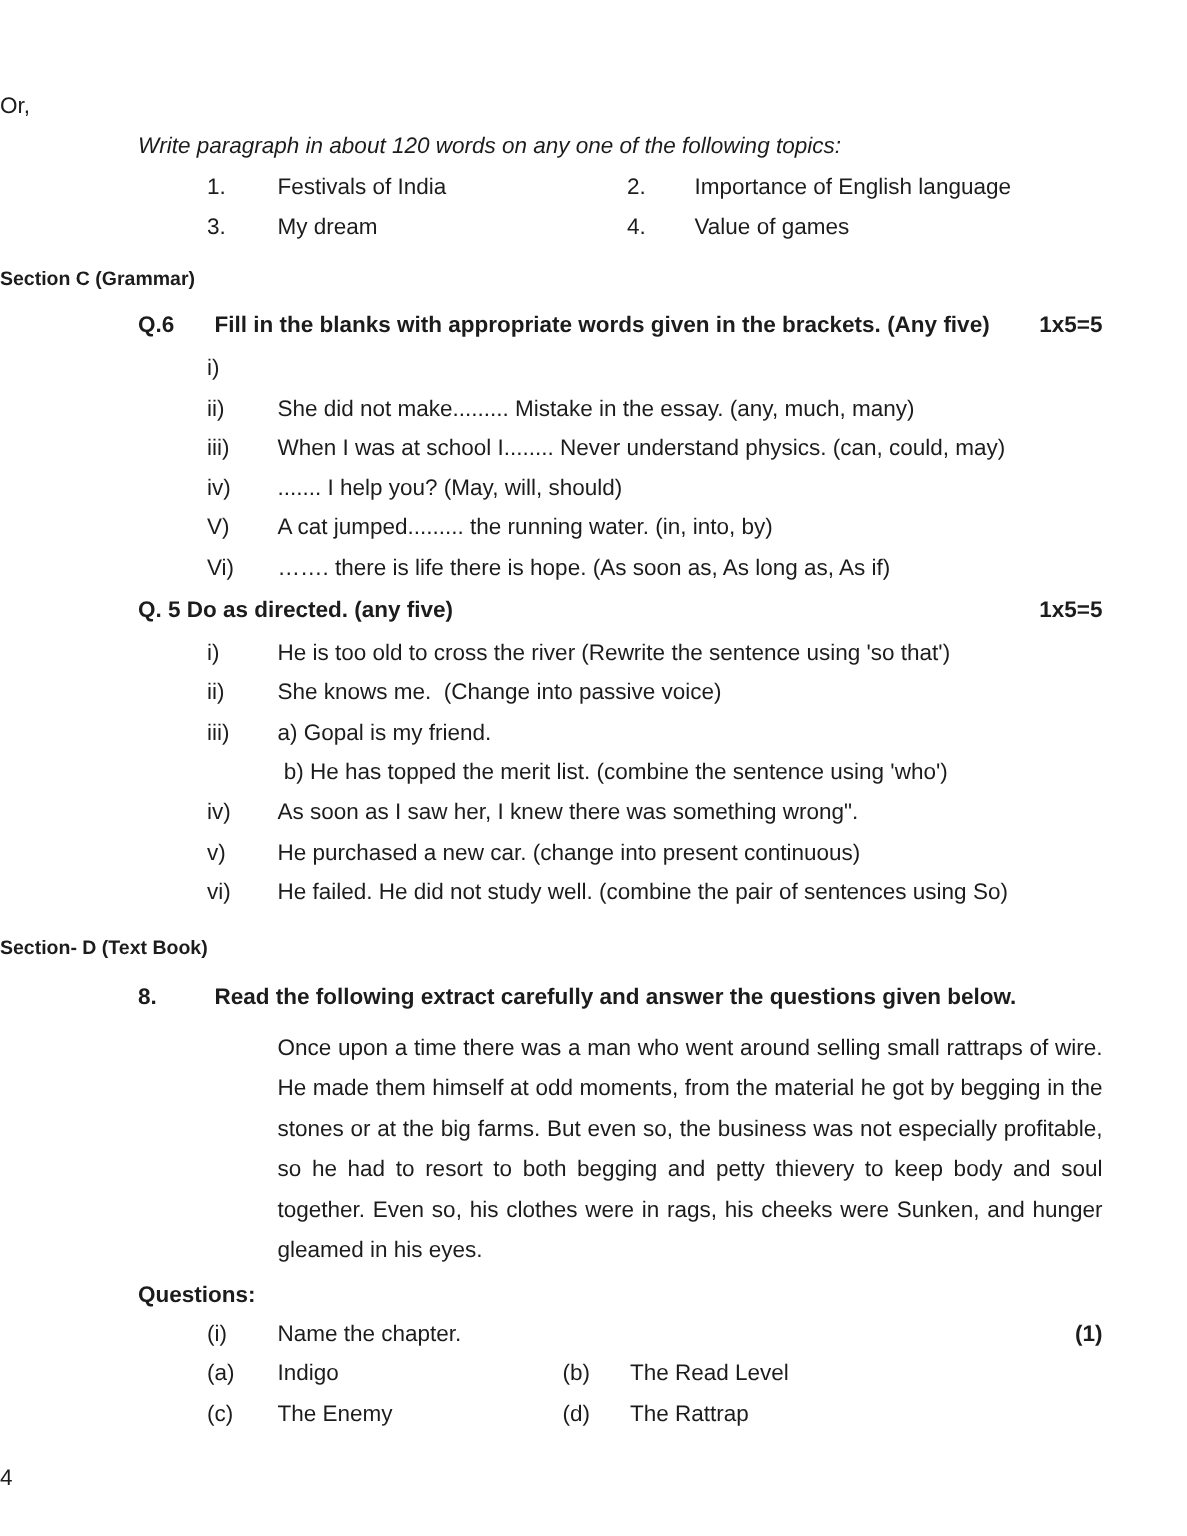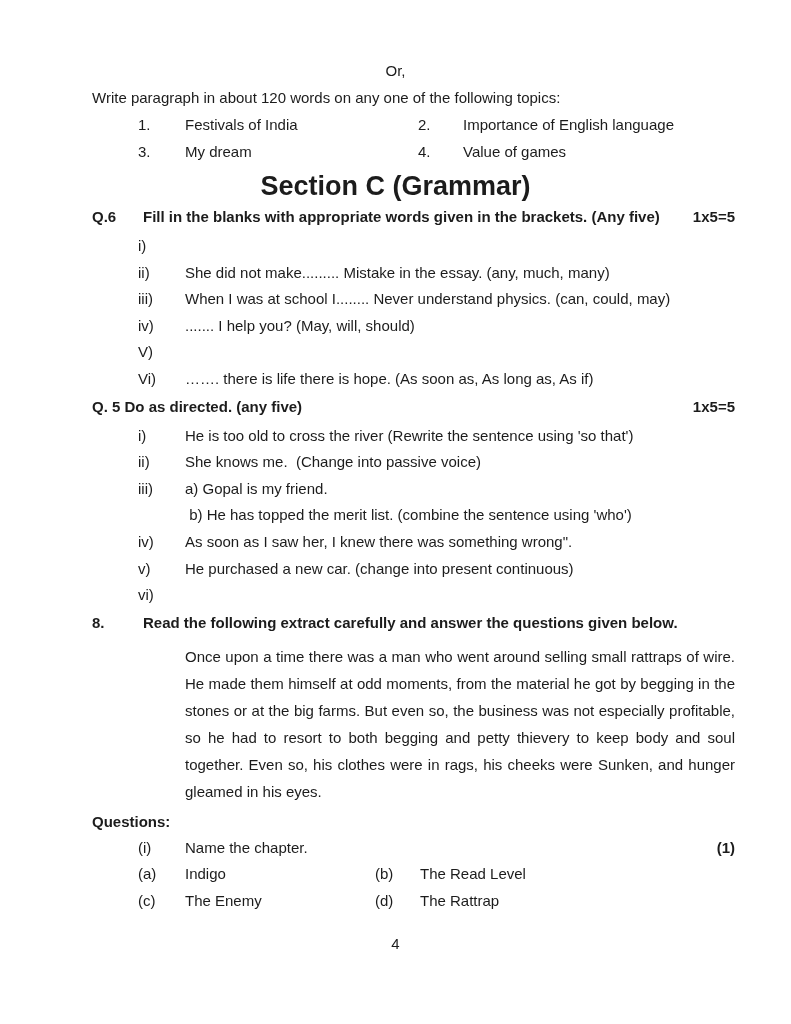--- a/index.html
+++ b/index.html
@@ -16,28 +16,27 @@
     background: #ffffff;
     font-family: "Liberation Sans", "DejaVu Sans", sans-serif;
     font-size: 15px;
     color: #1c1c1c;
     line-height: 27px;
     overflow: hidden;
   }
   .full-center {
     margin-left: -92px;
     margin-right: -56px;
-    text-align: center;
   }
   .section-heading {
     font-weight: bold;
-    font-size: 27px;
+    font-size: 13px;
     line-height: 30px;
   }
-  .intro { line-height: 27px; }
+  .intro { line-height: 27px; font-style: italic; }
   .topics {
     display: grid;
     grid-template-columns: 47px 233px 45px 1fr;
     padding-left: 46px;
     line-height: 27px;
   }
   .qheader {
     display: flex;
     font-weight: bold;
     line-height: 28px;
@@ -124,20 +123,21 @@
     <div class="item">
       <span class="inum">iii)</span>
       <span class="itext">When I was at school I........ Never understand physics. (can, could, may)</span>
     </div>
     <div class="item">
       <span class="inum">iv)</span>
       <span class="itext">....... I help you? (May, will, should)</span>
     </div>
     <div class="item">
       <span class="inum">V)</span>
+      <span class="itext">A cat jumped......... the running water. (in, into, by)</span>
     </div>
     <div class="item">
       <span class="inum">Vi)</span>
       <span class="itext">……. there is life there is hope. (As soon as, As long as, As if)</span>
     </div>
   </div>
 
   <div class="qheader">
     <span class="qtext">Q. 5 Do as directed. (any five)</span>
     <span class="marks">1x5=5</span>
@@ -166,23 +166,25 @@
     </div>
     <div class="item">
       <span class="inum"></span>
     </div>
     <div class="item">
       <span class="inum">v)</span>
       <span class="itext">He purchased a new car. (change into present continuous)</span>
     </div>
     <div class="item">
       <span class="inum">vi)</span>
-    </div>
-  </div>
-
+      <span class="itext">He failed. He did not study well. (combine the pair of sentences using So)</span>
+    </div>
+  </div>
+
+  <div class="full-center section-heading sec-d-gap">Section- D (Text Book)</div>
 
   <div class="qheader">
     <span class="qlabel">8.</span>
     <span class="qtext">Read the following extract carefully and answer the questions given below.</span>
   </div>
 
   <div class="passage">Once upon a time there was a man who went around selling small rattraps of wire. He made them himself at odd moments, from the material he got by begging in the stones or at the big farms. But even so, the business was not especially profitable, so he had to resort to both begging and petty thievery to keep body and soul together. Even so, his clothes were in rags, his cheeks were Sunken, and hunger gleamed in his eyes.</div>
 
   <div class="questions-label">Questions:</div>
 

